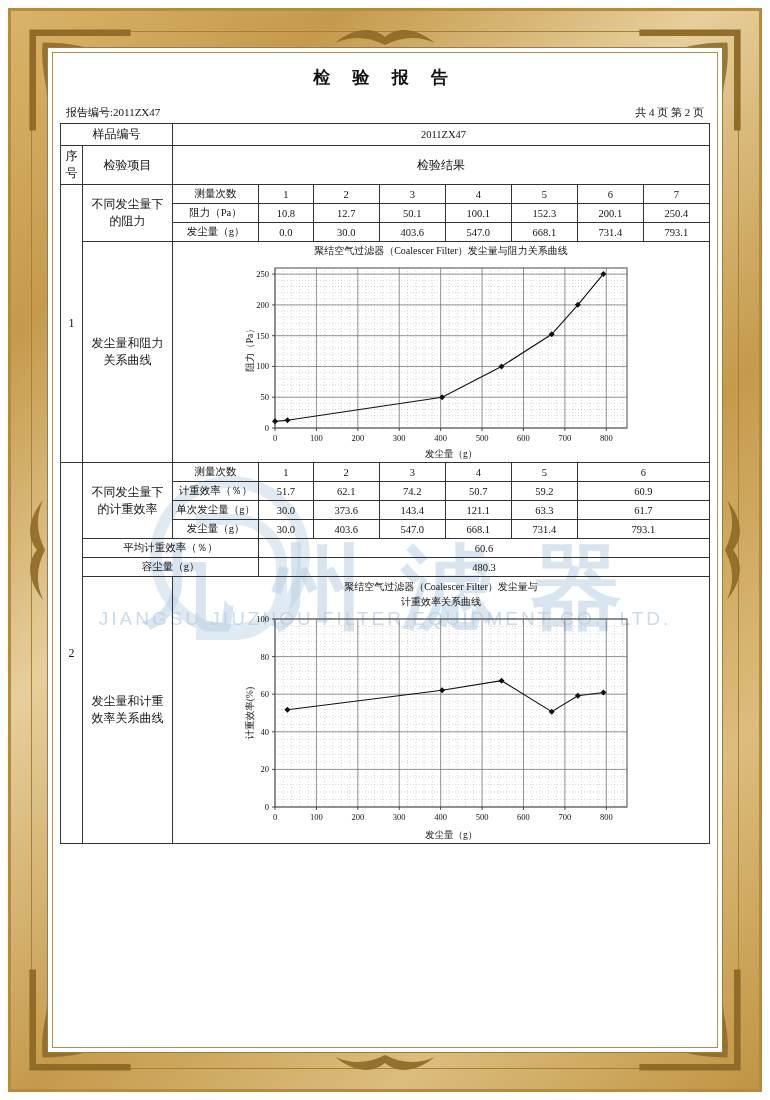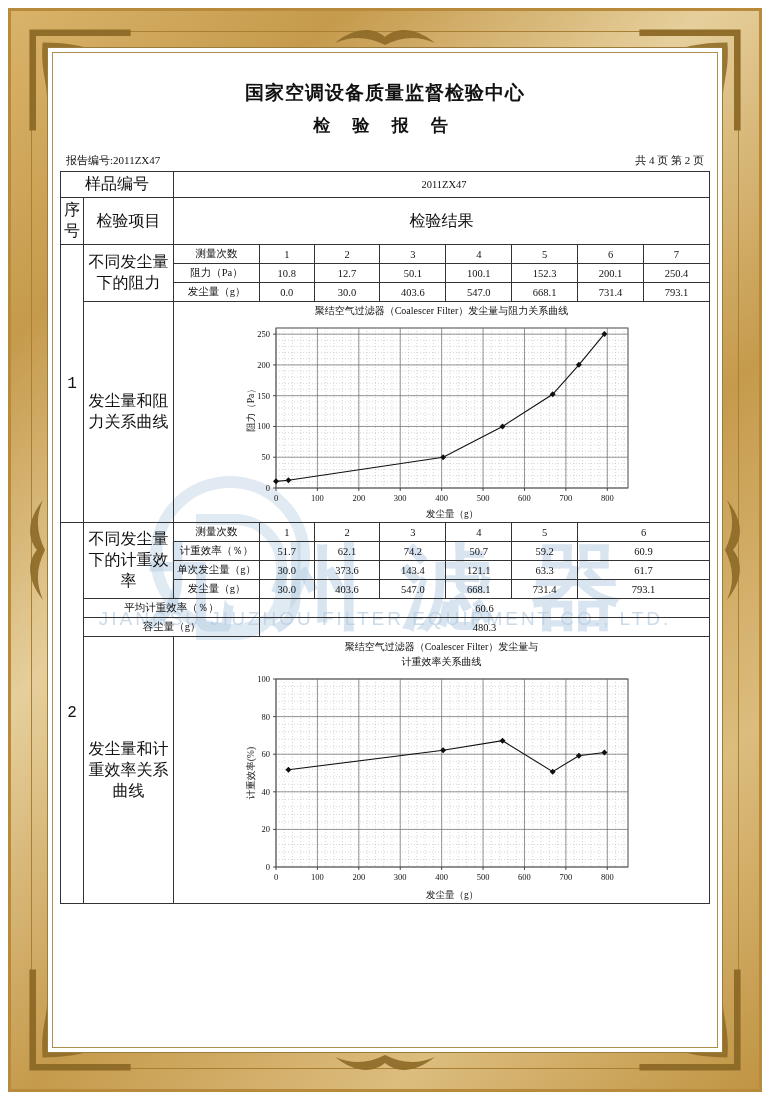--- a/index.html
+++ b/index.html
@@ -102,21 +102,21 @@
   table.report {
     width:100%; border-collapse:collapse; position:relative; z-index:4;
     font-size:10.5px; color:#111;
   }
   table.report td {
     border:1px solid #333; padding:2px 3px; text-align:center; vertical-align:middle;
     background: transparent;
   }
   .tall-label { width:22px; }
   .item-col { width:90px; }
-  .lbl { font-size:16px;font-family:Liberation Mono, monospace; }
+  .lbl { font-size:12px; }
   .chart-cell { padding:6px 4px 4px 4px; }
   .chart-title { font-size:10px; text-align:center; margin-bottom:2px; }
   .chart-title div { line-height:1.5; }
   .chart-wrap { display:flex; justify-content:center; }
   svg.plot { display:block; }
   .sample-label { width:110px; }
 
   
 </style>
 </head>
@@ -190,21 +190,20 @@
   </div>
 
   <div class="content">
 
     <div class="watermark">
       <div class="wm-logo"></div>
       <div class="wm-text">九 州 滤 器</div>
       <div class="wm-sub">JIANGSU JIUZHOU FILTER EQUIPMENT CO., LTD.</div>
     </div>
 
-    <div class="title-main">国家空调设备质量监督检验中心</div>
     <div class="title-sub">检 验 报 告</div>
 
     <div class="meta-row">
       <span>报告编号:2011ZX47</span>
       <span>共 4 页 第 2 页</span>
     </div>
 
     <table class="report">
 
       <tbody>

